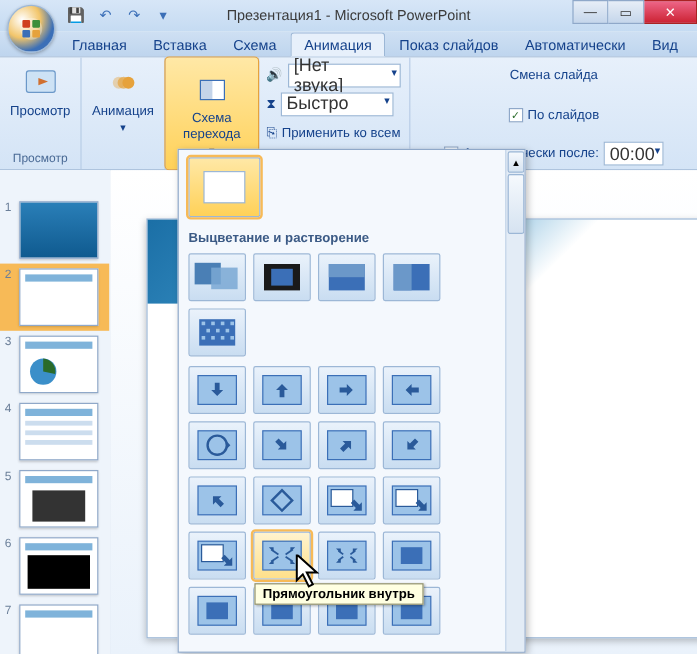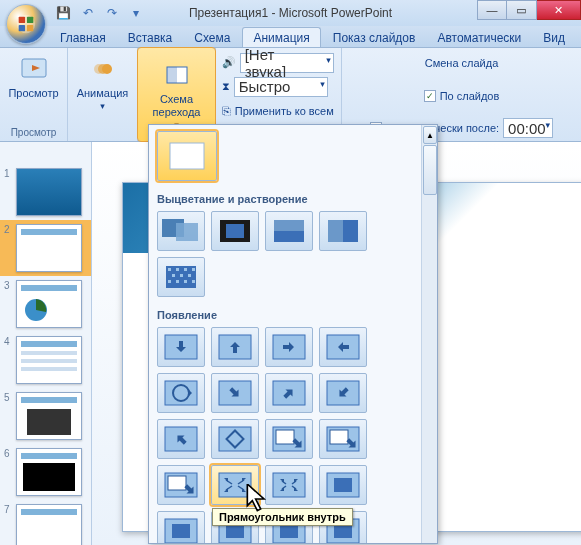--- a/index.html
+++ b/index.html
@@ -323,21 +323,20 @@
           <svg>
             <use href="#gi-fade4"></use>
           </svg>
         </div>
       <div class="gal-item">
           <svg>
             <use href="#gi-dissolve"></use>
           </svg>
         </div>
     </div>
-    <div class="gal-h">Появление</div>
     <div class="gal-row" id="appear-row">
         <div class="gal-item">
           <svg viewBox="0 0 38 30">
             <use href="#frame"></use>
             <g transform="translate(19,15) rotate(180)">
               <use href="#arrow"></use>
             </g>
           </svg>
         </div>
         <div class="gal-item">

